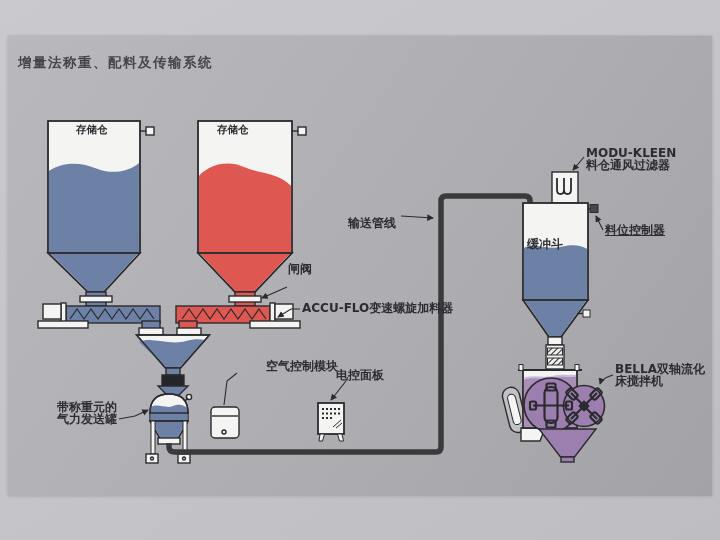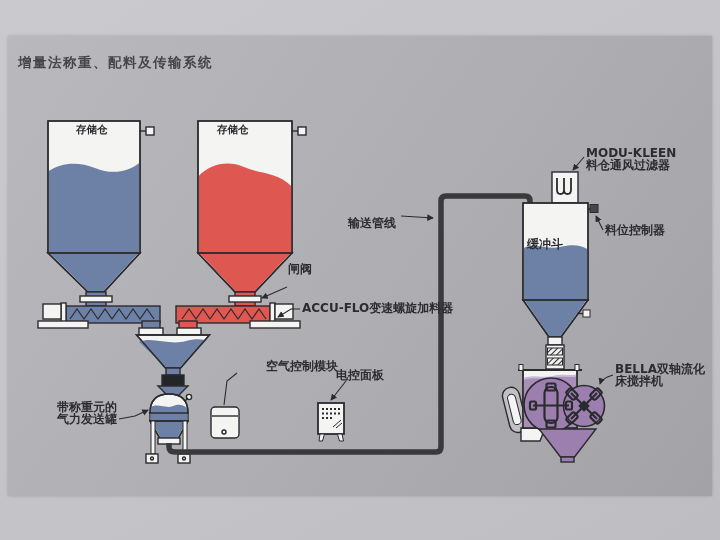--- a/index.html
+++ b/index.html
@@ -217,21 +217,21 @@
   <div class="label center" style="left:76px;top:124px;width:56px;font-size:10.5px;">存储仓</div>
   <div class="label center" style="left:217px;top:124px;width:56px;font-size:10.5px;">存储仓</div>
   <div class="label" style="left:288px;top:264px;">闸阀</div>
   <div class="label" style="left:302px;top:303px;">ACCU-FLO变速螺旋加料器</div>
   <div class="label" style="left:348px;top:218px;">输送管线</div>
   <div class="label" style="left:586px;top:148px;">
     <span>MODU-KLEEN</span>
     <span>料仓通风过滤器</span>
   </div>
   <div class="label center" style="left:527px;top:211px;width:48px;margin-top:28px;">缓冲斗</div>
-  <div class="label" style="left:605px;top:225px;">料位控制器</div>
+  <div class="label" style="left:605px;top:225px;text-decoration:underline;">料位控制器</div>
   <div class="label" style="left:233px;top:361px;margin-left:33px;">空气控制模块</div>
   <div class="label" style="left:336px;top:370px;">电控面板</div>
   <div class="label" style="left:615px;top:364px;">
     <span>BELLA双轴流化</span>
     <span>床搅拌机</span>
   </div>
   <div class="label right" style="left:38px;top:402px;width:79px;">
     <span>带称重元的</span>
     <span>气力发送罐</span>
   </div>

